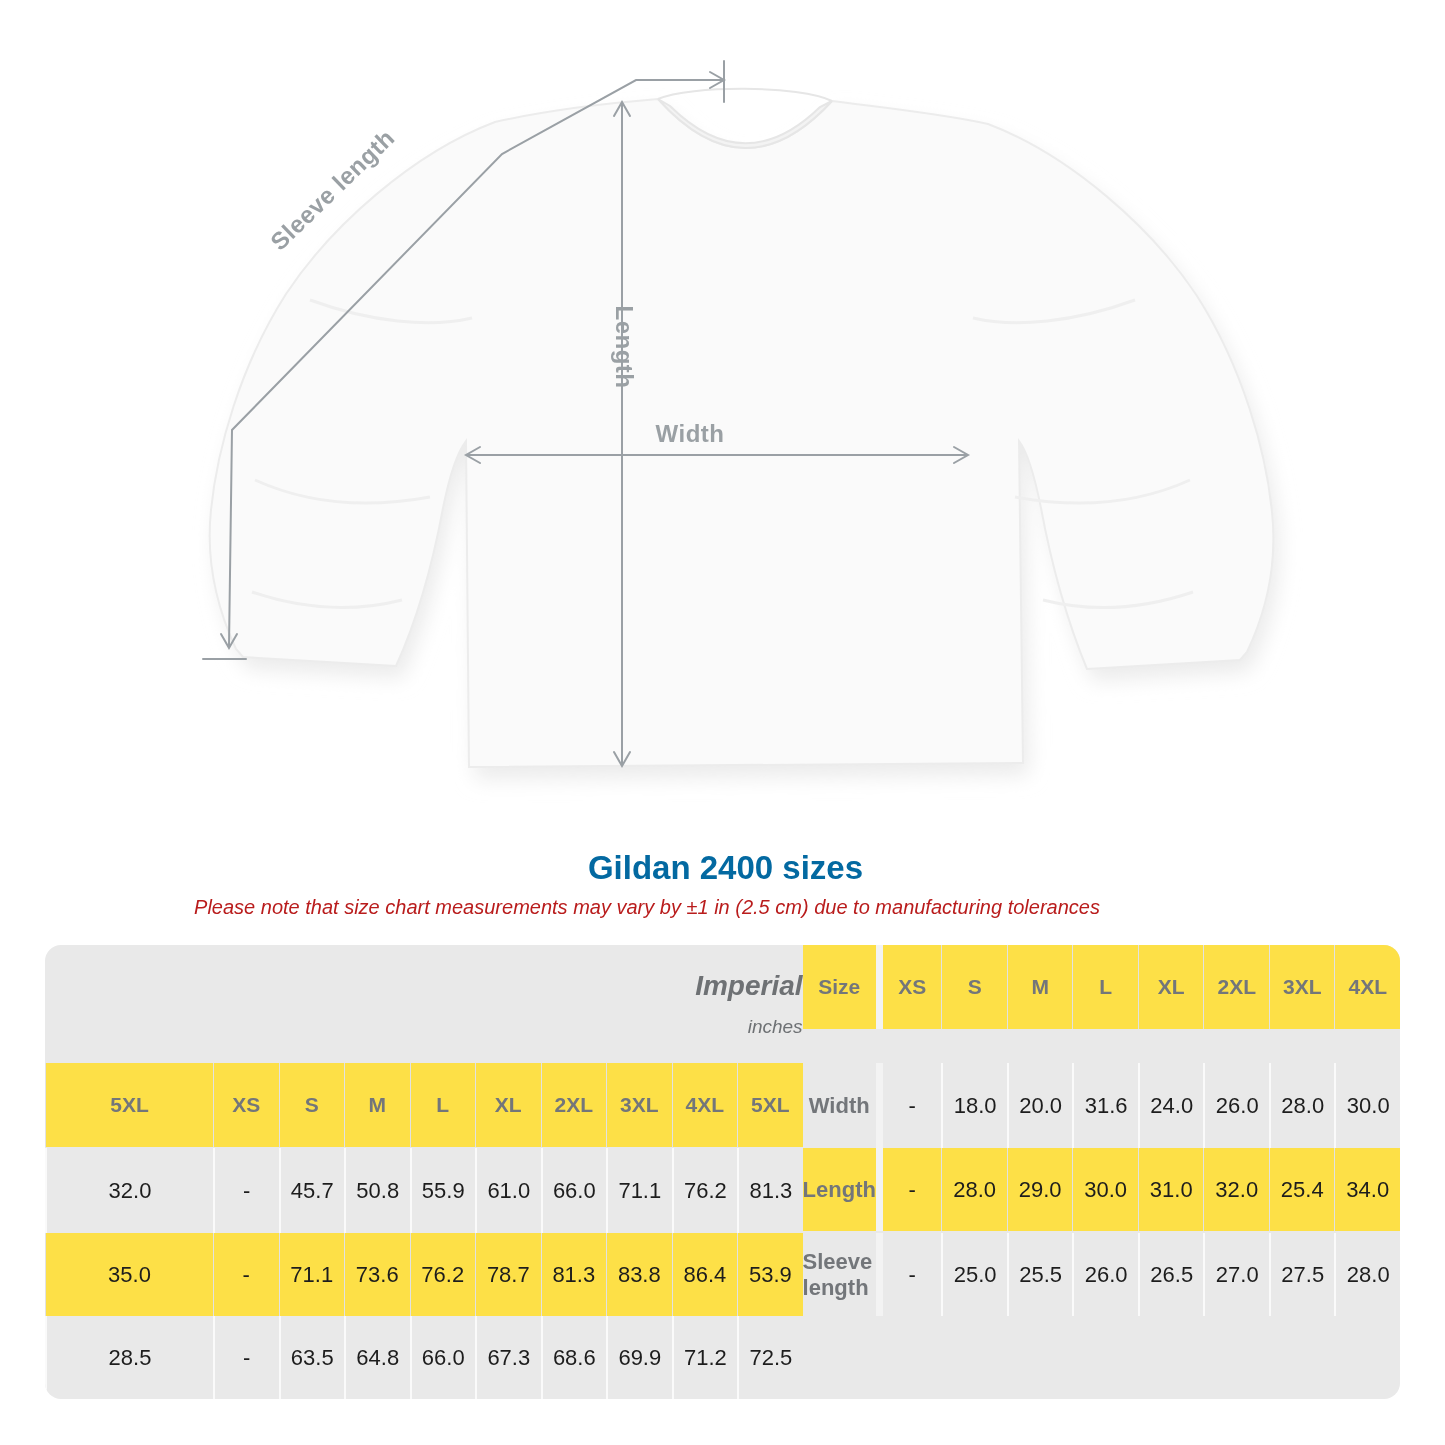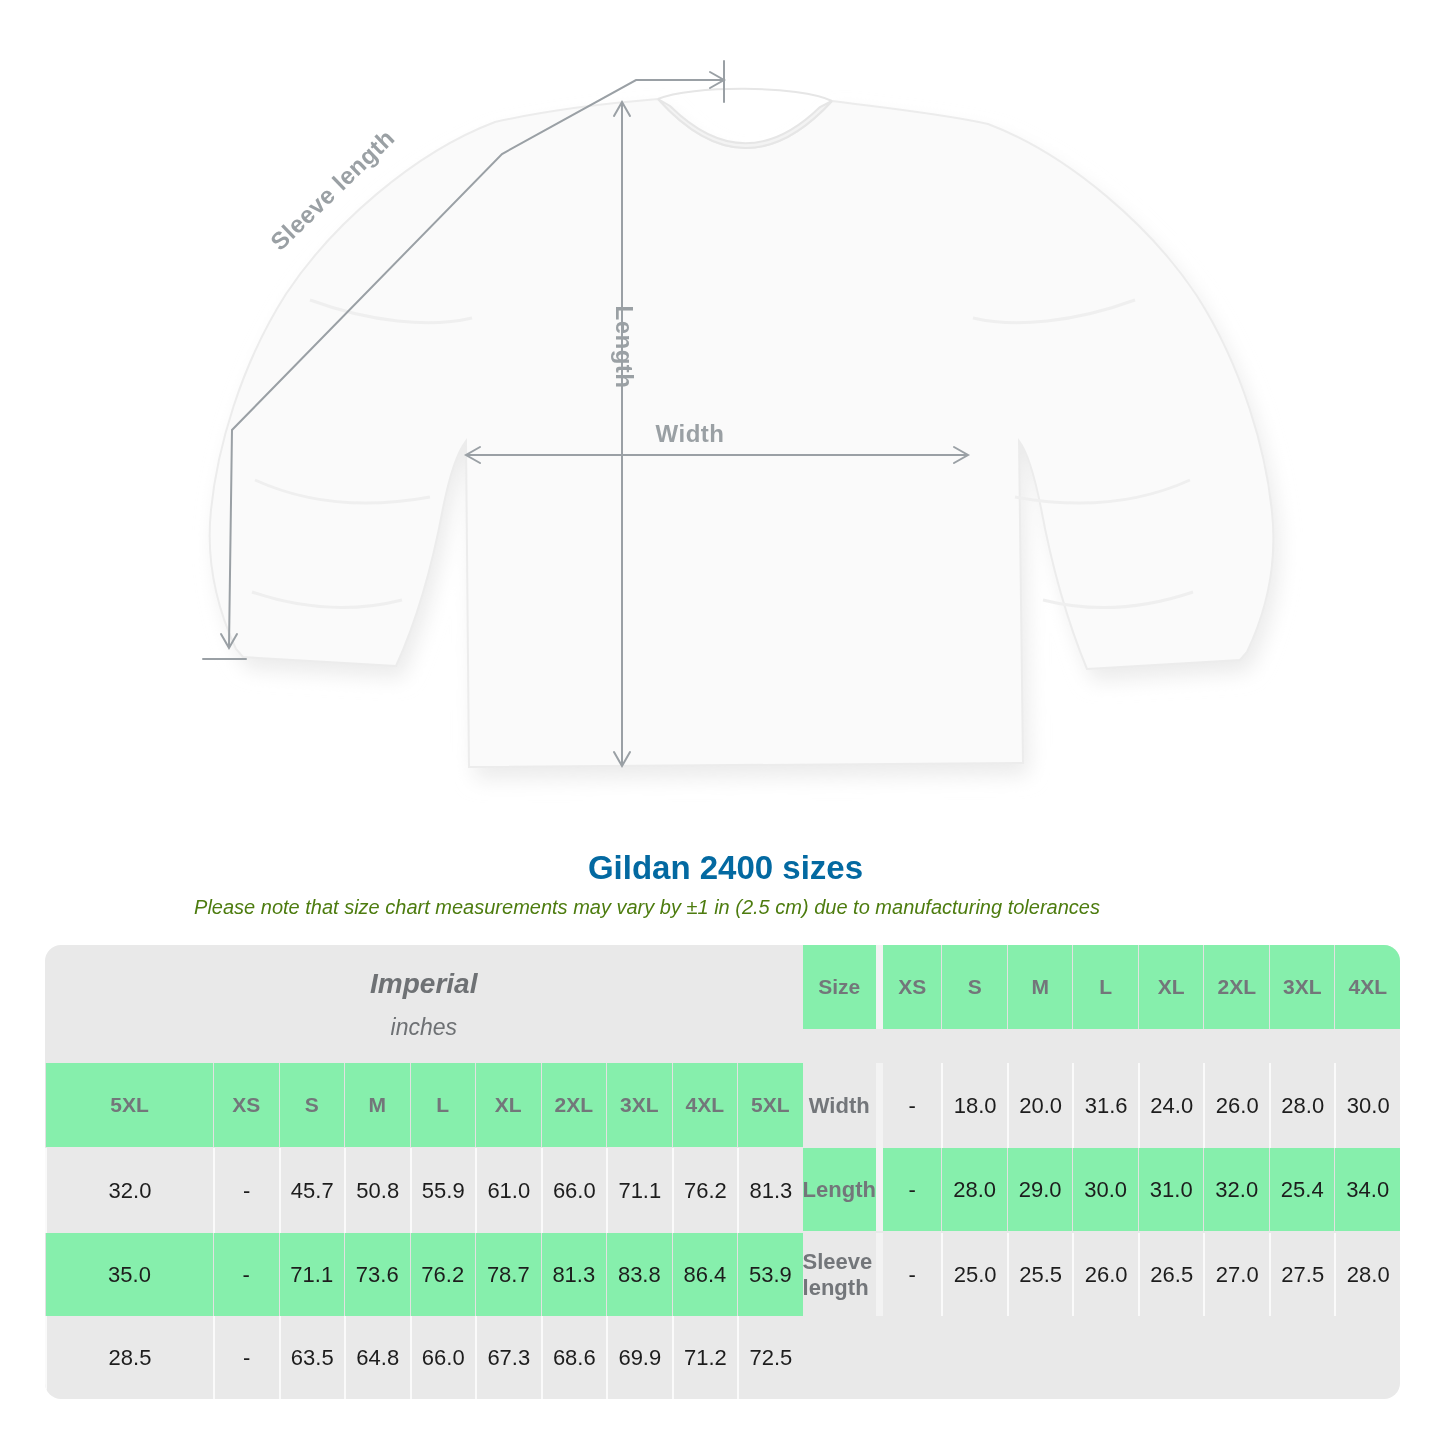--- a/index.html
+++ b/index.html
@@ -17,37 +17,37 @@
   .measure-label.sleeve{left:252px;top:176px;transform:rotate(-44deg);}
   .measure-label.len{left:576px;top:333px;transform:rotate(90deg);width:95px;text-align:center;}
   .measure-label.wid{left:640px;top:420px;width:100px;text-align:center;}
   
   .title{
     position:absolute;left:0;top:846px;width:1445px;margin:3px;text-align:center;
     font-size:33px;font-weight:bold;color:#0369a1;
   }
   .subtitle{
     position:absolute;left:0;top:896px;width:1294px;margin:0;text-align:center;
-    font-size:20px;font-style:italic;color:#4d7c0f;
+    font-size:20px;font-style:italic;color:#b91c1c;
   }
   
   .size-table{
     position:absolute;left:45px;top:945px;width:1355px;
     background:#e9e9e9;border-radius:16px;overflow:hidden;
     display:grid;grid-template-columns:168px repeat(18,1fr);
   }
   .cell{display:flex;align-items:center;justify-content:center;box-sizing:border-box;}
   .unit-head{flex-direction:column;height:118px;gap:6px;}
   .unit-name{font-size:28px;font-weight:bold;font-style:italic;color:#6e7174;}
-  .unit-sub{font-size:23px;font-style:italic;color:#6e7174;margin-top:8px;}
+  .unit-sub{font-size:19px;font-style:italic;color:#6e7174;margin-top:8px;}
   .h-size{height:84px;}
   .h-w{height:85px;}
   .h-l{height:83px;}
   .h-s{height:83px;}
-  .bg-white{background:#86efac;}
+  .bg-white{background:#fde047;}
   .head-txt{font-size:21px;font-weight:bold;color:#73767a;}
   .row-label{font-size:22px;font-weight:bold;color:#73767a;}
   .val{font-size:22px;color:#1d1d1d;}
   .sep-light{border-left:1px solid #e2e2e2;}
   .sep-white{border-left:2px solid #fafafa;text-align:right;}
   .gap-col{border-left:7px solid #f3f3f3;}
 </style>
 </head>
 <body>
 
@@ -107,21 +107,21 @@
 
     <div class="measure-label sleeve">Sleeve length</div>
     <div class="measure-label len">Length</div>
     <div class="measure-label wid">Width</div>
   </div>
 
   <h1 class="title">Gildan 2400 sizes</h1>
   <p class="subtitle">Please note that size chart measurements may vary by ±1 in (2.5 cm) due to manufacturing tolerances</p>
 
   <div class="size-table" id="size-table">
-      <div class="cell unit-head" style="grid-column: 1 / span 10;">
+      <div class="cell unit-head" style="grid-column: 1 / span 10; align-items: flex-end;">
         <div class="unit-name">Imperial</div>
         <div class="unit-sub">inches</div>
       </div>
       <div class="cell h-size bg-white head-txt">Size</div>
       <div class="cell h-size bg-white head-txt gap-col">XS</div>
       <div class="cell h-size bg-white head-txt sep-light">S</div>
       <div class="cell h-size bg-white head-txt sep-light">M</div>
       <div class="cell h-size bg-white head-txt sep-light">L</div>
       <div class="cell h-size bg-white head-txt sep-light">XL</div>
       <div class="cell h-size bg-white head-txt sep-light">2XL</div>

